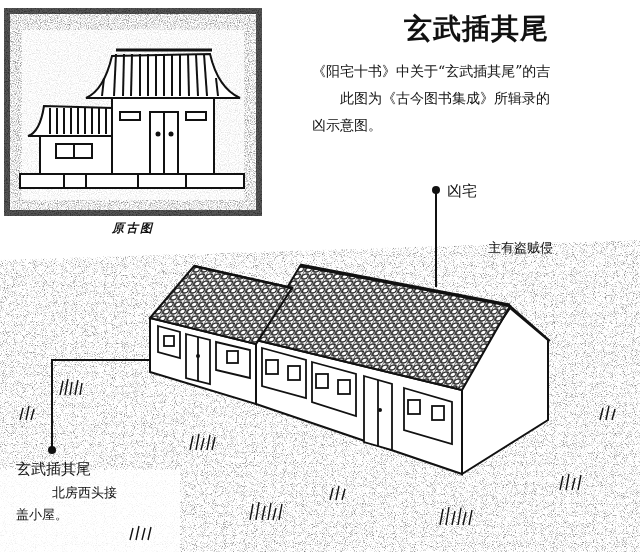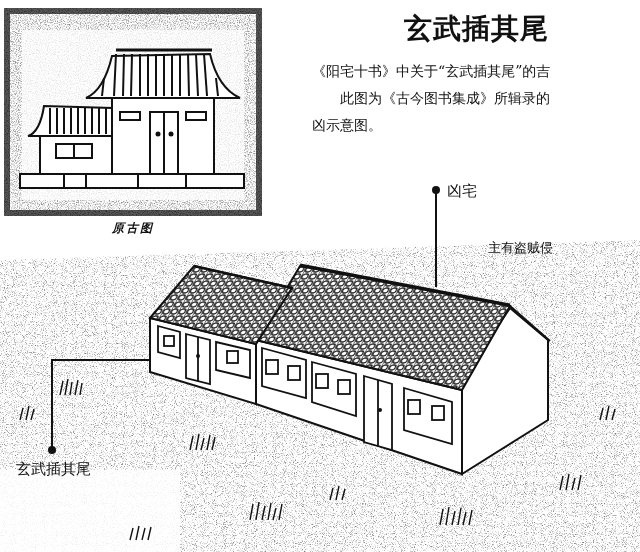--- a/index.html
+++ b/index.html
@@ -171,13 +171,15 @@
   <circle cx="52" cy="450" r="4" fill="#111"></circle>
 </svg>
 
 <div class="abs callout-title c1-title">凶宅</div>
 <div class="abs callout-text c1-text">
   <div><span class="indent2"></span><span>主有盗贼侵</span></div>
 </div>
 
 <div class="abs callout-title c2-title">玄武插其尾</div>
 <div class="abs callout-text c2-text">
+  <div><span class="indent2"></span><span>北房西头接</span></div>
+  <div>盖小屋。</div>
 </div>
 
 </body></html>

